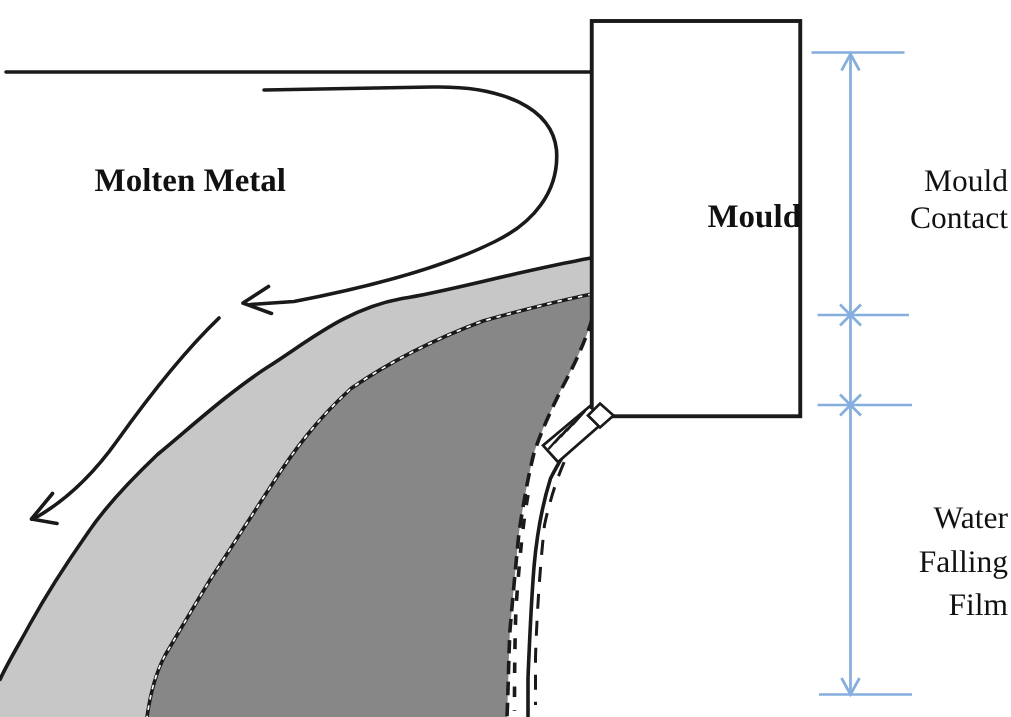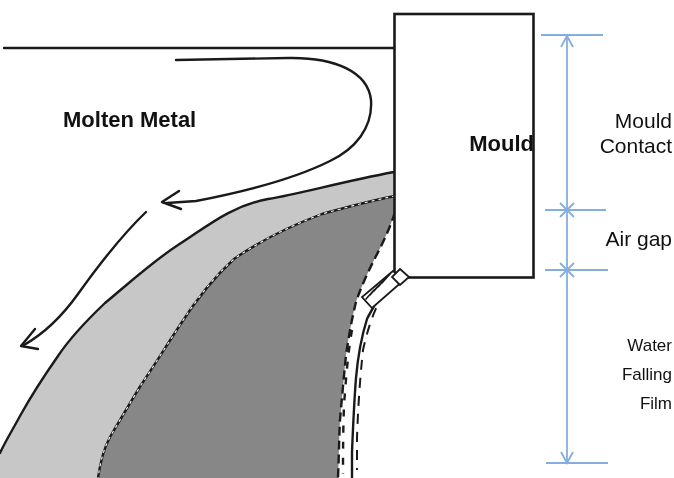--- a/index.html
+++ b/index.html
@@ -1,21 +1,21 @@
 <!DOCTYPE html>
 <html style="--mush-fill: #c7c7c7; --solid-fill: #878787; --dimension-line: #85aede; --outline: #1a1a1a; --background: #ffffff;"><head>
 <meta charset="utf-8">
 <title>Diagram</title>
 <style>
   html,body{margin:0;padding:0;background:#fff;}
   #stage{
     position:relative;
     width:674px;height:478px;
     background:var(--background,#fff);
-    font-family:Liberation Sans, sans-serif;
+    font-family:Liberation Serif, serif;
     overflow:hidden;
   }
   svg{position:absolute;left:0;top:0;}
 
   
   .mush-fill   {fill:var(--mush-fill,#c7c7c7);stroke:none;}
   .solid-fill  {fill:var(--solid-fill,#878787);stroke:none;}
   .ink         {stroke:var(--outline,#1a1a1a);fill:none;stroke-width:2.4;stroke-linecap:round;}
   .ink-thin    {stroke:var(--outline,#1a1a1a);fill:none;stroke-width:1.6;stroke-linecap:round;}
   .ink-dash    {stroke:var(--outline,#1a1a1a);fill:none;stroke-width:2.4;stroke-dasharray:9 5;stroke-linecap:butt;}
@@ -31,21 +31,21 @@
     -webkit-user-select:none;user-select:none;
   }
   .lbl.bold{font-weight:bold;}
   .lbl.center{text-align:right;}
   #molten-metal     {left:63px;  top:107px; font-size:22px;}
   #mould-label      {left:394px; top:131px; width:140px; font-size:22px;}
   #mush-label       {left:72px;  top:353px; font-size:23px;}
   #solid-label      {left:213px; top:378px; font-size:23px;}
   #mould-contact    {left:566px; top:108px; width:106px; font-size:21px; line-height:25px;}
   #air-gap          {left:566px; top:227px; width:106px; font-size:21px;}
-  #water-falling    {left:566px; top:331px; width:106px; font-size:17px; line-height:29px;}
+  #water-falling    {left:566px; top:331px; width:106px; font-size:21px; line-height:29px;}
 </style>
 </head>
 <body>
 
 <div id="stage">
 
   <svg width="674" height="478" viewBox="0 0 674 478">
 
     <path class="mush-fill" d="M 394,172
          C 340,182 300,194 268,199
@@ -153,17 +153,16 @@
       <path class="blue" d="M 561,452 L 567,463 L 573,452"></path>
       <path class="blue" d="M 560,203 L 574,217 M 574,203 L 560,217"></path>
       <path class="blue" d="M 560,263 L 574,277 M 574,263 L 560,277"></path>
     </g>
   </svg>
 
   <div class="lbl bold" id="molten-metal">Molten Metal</div>
   <div class="lbl bold center" id="mould-label">Mould</div>
   <div class="lbl center" id="mould-contact">Mould
 Contact</div>
-  <div class="lbl center" id="air-gap">Air gap</div>
   <div class="lbl center" id="water-falling">Water
 Falling
 Film</div>
 </div>
 
 </body></html>

